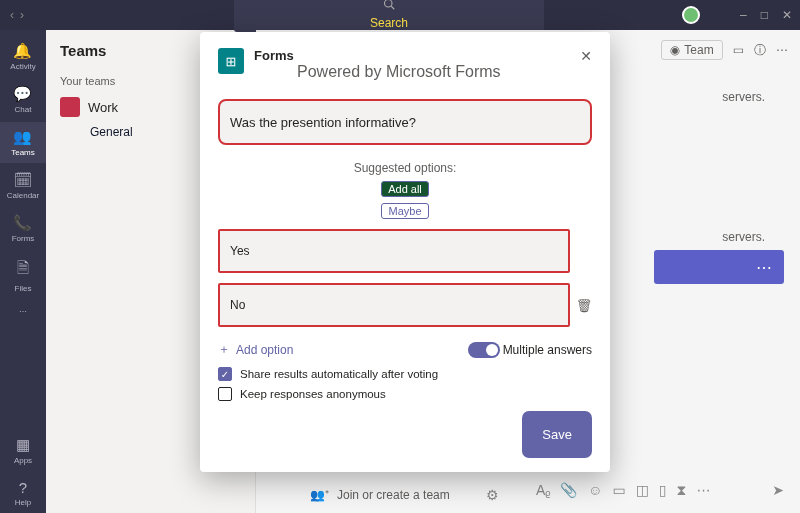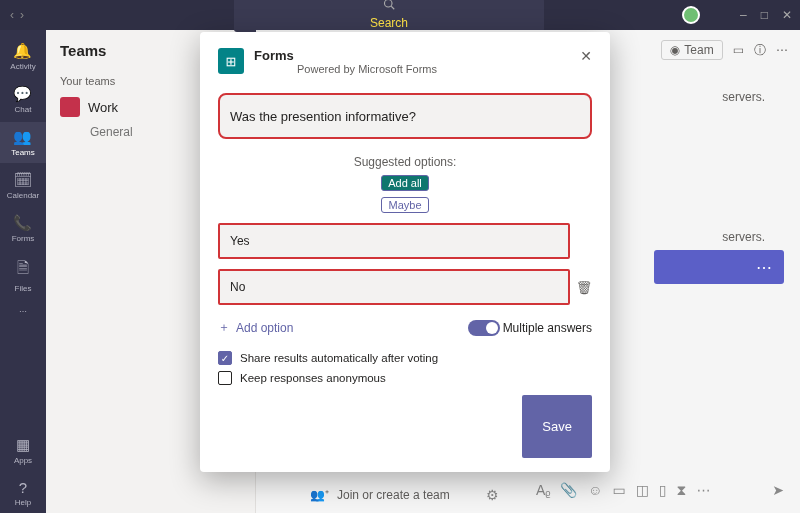--- a/index.html
+++ b/index.html
@@ -14,58 +14,58 @@
   .leftrail { width: 46px; background: #33334a; display: flex; flex-direction: column; align-items: center; padding-top: 6px; gap: 2px; color: #b5b5c3; font-size: 8px; }
   .leftrail .item { display: flex; flex-direction: column; align-items: center; gap: 2px; padding: 6px 0; width: 100%; cursor: pointer; }
   .leftrail .item.sel { background: #414159; color: #fff; }
   .leftrail .icon { font-size: 15px; }
   .leftrail .spacer { flex: 1; }
   .teams-panel { width: 210px; background: #f3f2f1; border-right: 1px solid #e1dfdd; padding: 12px 14px; color: #252423; font-size: 13px; }
   .teams-panel h2 { font-size: 15px; font-weight: 700; margin-bottom: 16px; }
   .teams-panel .subhead { font-size: 11px; color: #605e5c; margin-bottom: 6px; }
   .team-row { display: flex; align-items: center; gap: 8px; padding: 4px 0; }
   .team-avatar { width: 20px; height: 20px; background: #c4314b; border-radius: 3px; }
-  .channel { padding: 4px 0 4px 30px; color: #737373; font-size: 12px; }
+  .channel { padding: 4px 0 4px 30px; color: #0f172a; font-size: 12px; }
   .join-row { position: absolute; bottom: 10px; left: 54px; display: flex; align-items: center; gap: 8px; font-size: 12px; color: #605e5c; }
   .main { flex: 1; background: #f5f5f5; position: relative; }
   .header-right { position: absolute; top: 10px; right: 12px; display: flex; align-items: center; gap: 10px; color: #605e5c; font-size: 12px; }
   .team-chip { border: 1px solid #ccc; border-radius: 3px; padding: 2px 8px; display: flex; align-items: center; gap: 4px; }
   .msg-hint { position: absolute; top: 60px; right: 35px; color: #605e5c; font-size: 12px; }
   .msg-hint2 { position: absolute; top: 200px; right: 35px; color: #605e5c; font-size: 12px; }
   .msg-action { position: absolute; top: 220px; right: 16px; width: 130px; height: 34px; background: #5b5fc7; border-radius: 3px; display:flex; align-items:center; justify-content:flex-end; padding-right:12px; color:#fff;}
   .compose { position: absolute; bottom: 10px; left: 280px; right: 16px; height: 26px; display: flex; align-items: center; gap: 10px; color: #888; font-size: 14px; }
   .compose .tools { display: flex; gap: 10px; }
   .compose .send { margin-left: auto; }
   .settings-gear { position: absolute; bottom: 10px; left: 230px; color: #888; font-size: 14px;}
 
   
   .modal { position: absolute; left: 200px; top: 32px; width: 410px; height: 440px; background: #fff; box-shadow: 0 8px 30px rgba(0,0,0,.3); border-radius: 4px; padding: 16px 18px 14px; display: flex; flex-direction: column; }
   .modal-head { display: flex; align-items: flex-start; gap: 10px; }
   .forms-icon { width: 26px; height: 26px; background: #038387; border-radius: 3px; display:flex;align-items:center;justify-content:center;color:#fff;font-size:13px;}
   .modal-head .titles .t1 { font-size: 13px; font-weight: 700; color: #252423; }
-  .modal-head .titles .t2 { font-size: 11px; color: #605e5c; padding-left: 43px; }
+  .modal-head .titles .t2 { font-size: 16px; color: #605e5c; padding-left: 43px; }
   .modal-close { margin-left: auto; color: #605e5c; cursor: pointer; font-size: 14px; }
   .question { margin-top: 18px; border: 2px solid #d13438; background: #f3f2f1; height: 46px; display: flex; align-items: center; padding: 0 10px; font-size: 13px; color: #252423; border-radius: 8px; }
   .sugg { margin-top: 16px; font-size: 12px; color: #605e5c; display: flex; align-items: center; gap: 6px; flex-direction: column; }
   .sugg .chip { border: 1px solid #6264a7; color: #6264a7; border-radius: 3px; padding: 1px 6px; font-size: 11px; cursor:pointer;}
-  .sugg .chip.fill { background: #0f766e; color: #fff; }
+  .sugg .chip.fill { background: #14532d; color: #fff; }
   .opt-wrap { display:flex; align-items:center; gap:6px; margin-top: 10px;}
-  .option { flex:1; border: 2px solid #d13438; background: #f3f2f1; height: 36px; display: flex; align-items: center; padding: 0 10px; font-size: 12px; color: #252423; border-radius: 2px; }
+  .option { flex:1; border: 2px solid #d13438; background: #f3f2f1; height: 44px; display: flex; align-items: center; padding: 0 10px; font-size: 12px; color: #252423; border-radius: 2px; }
   .trash { width: 16px; color: #605e5c; font-size: 13px; cursor:pointer; text-align:center;}
   .add-row { margin-top: 14px; display: flex; align-items: center; justify-content: space-between; font-size: 12px; }
   .add-opt { color: #6264a7; display: flex; align-items: center; gap: 6px; cursor:pointer;}
   .toggle-wrap { display: flex; align-items: center; gap: 3px; color: #252423; }
   .toggle { width: 32px; height: 16px; background: #6264a7; border-radius: 10px; position: relative; cursor:pointer;}
   .toggle::after { content:""; width: 12px; height: 12px; background:#fff; border-radius:50%; position:absolute; top:2px; right:2px;}
   .modal-spacer { flex: 1; }
   .check-row { display: flex; align-items: center; gap: 8px; font-size: 11.5px; color: #252423; margin-top: 6px; }
   .cbox { width: 14px; height: 14px; border: 1.5px solid #252423; border-radius: 2px; display:flex; align-items:center; justify-content:center; font-size:10px; color:#fff; cursor:pointer;}
   .cbox.checked { background: #6264a7; border-color: #6264a7; }
   .save-row { display: flex; justify-content: flex-end; margin-top: 10px; }
-  .save-btn { background: #6264a7; color:#fff; border:none; padding: 24px 20px; font-size: 13px; border-radius: 2px; cursor:pointer;}
+  .save-btn { background: #6264a7; color:#fff; border:none; padding: 16px 20px; font-size: 13px; border-radius: 7px; cursor:pointer;}
   svg { display:block; }
 </style>
 </head>
 <body>
 
 <div class="window">
   <div class="titlebar">
     <div class="nav-arrows">
       <span>‹</span>
       <span>›</span>

